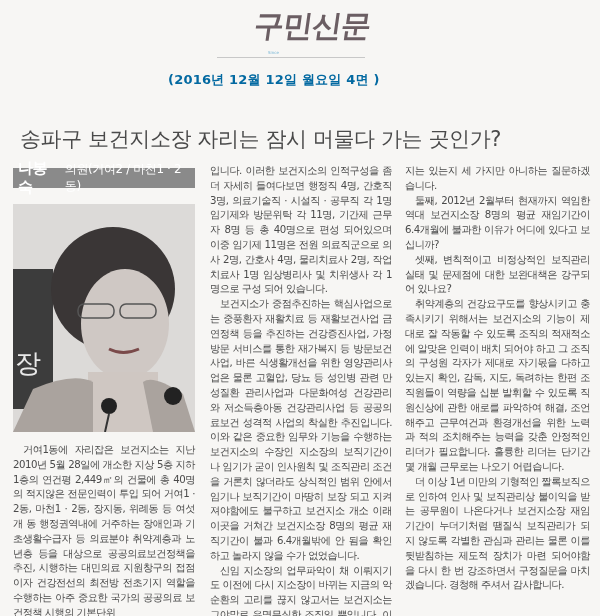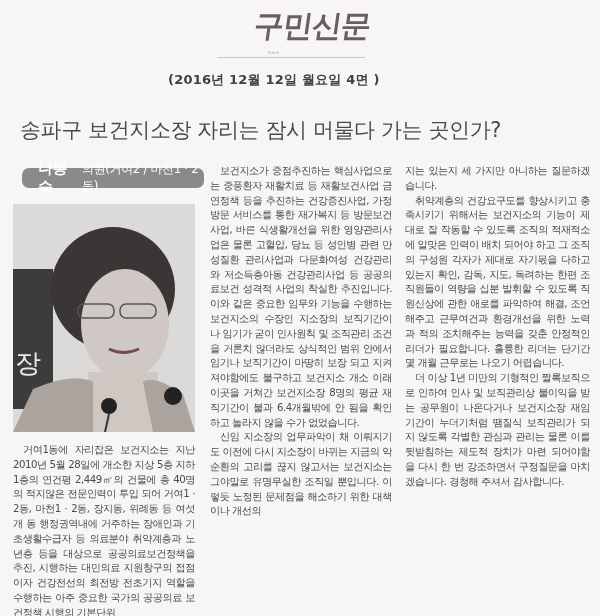--- a/index.html
+++ b/index.html
@@ -23,32 +23,32 @@
   }
   .logo-rule {
     position: absolute; left: 217px; top: 57px; width: 148px; height: 1px;
     background: #c8c8c8;
   }
   .logo-sub {
     position: absolute; left: 268px; top: 50px; font-size: 4px; color: #7ab7d6;
   }
   .dateline {
     position: absolute; left: 168px; top: 71px;
-    font-size: 13px; font-weight: bold; color: #404040;
+    font-size: 13px; font-weight: bold; color: #0369a1;
     letter-spacing: 0.2px;
   }
   .headline {
-    position: absolute; left: 20px; top: 116px; width: 570px;
+    position: absolute; left: 20px; top: 125px; width: 570px;
     font-size: 21px; font-weight: normal; color: #4a4a4a;
     letter-spacing: -0.4px;
   }
   .byline {
-    position: absolute; left: 22px; top: 168px; width: 182px; height: 20px;
+    position: absolute; left: 13px; top: 168px; width: 182px; height: 20px;
     background: #8a8a8a; color: #fff;
-    display: flex; align-items: center; padding-left: 16px; box-sizing: border-box; border-radius: 7px;
+    display: flex; align-items: center; padding-left: 5px; box-sizing: border-box;
   }
   .byline .name { font-size: 15px; font-weight: bold; margin-right: 4px; letter-spacing: -0.5px; }
   .byline .role { font-size: 12px; letter-spacing: -0.4px; }
   .photo {
     position: absolute; left: 13px; top: 204px; width: 182px; height: 228px;
     background: #d9d7d5; overflow: hidden;
   }
   .col {
     position: absolute; top: 0; font-size: 10.2px; line-height: 14.8px;
     color: #4a4a4a; letter-spacing: -0.5px; text-align: justify;
@@ -93,21 +93,24 @@
     <line x1="96" y1="210" x2="92" y2="228" stroke="#333" stroke-width="2"></line>
     <circle cx="160" cy="192" r="9" fill="#222"></circle>
   </svg>
 </div>
 
 <div class="col col1">
   <p class="ind">거여1동에 자리잡은 보건지소는 지난 2010년 5월 28일에 개소한 지상 5층 지하 1층의 연건평 2,449㎡의 건물에 총 40명의 적지않은 전문인력이 투입 되어 거여1 · 2동, 마천1 · 2동, 장지동, 위례동 등 여섯 개 동 행정권역내에 거주하는 장애인과 기초생활수급자 등 의료분야 취약계층과 노년층 등을 대상으로 공공의료보건정책을 추진, 시행하는 대민의료 지원창구의 접점이자 건강전선의 최전방 전초기지 역할을 수행하는 아주 중요한 국가의 공공의료 보건정책 시행의 기본단위</p>
 </div>
 
 <div class="col col2">
+  <p>입니다. 이러한 보건지소의 인적구성을 좀더 자세히 들여다보면 행정직 4명, 간호직 3명, 의료기술직 · 시설직 · 공무직 각 1명 임기제와 방문위탁 각 11명, 기간제 근무자 8명 등 총 40명으로 편성 되어있으며 이중 임기제 11명은 전원 의료직군으로 의사 2명, 간호사 4명, 물리치료사 2명, 작업치료사 1명 임상병리사 및 치위생사 각 1명으로 구성 되어 있습니다.</p>
   <p class="ind">보건지소가 중점추진하는 핵심사업으로는 중풍환자 재활치료 등 재활보건사업 금연정책 등을 추진하는 건강증진사업, 가정방문 서비스를 통한 재가복지 등 방문보건사업, 바른 식생활개선을 위한 영양관리사업은 물론 고혈압, 당뇨 등 성인병 관련 만성질환 관리사업과 다문화여성 건강관리와 저소득층아동 건강관리사업 등 공공의료보건 성격적 사업의 착실한 추진입니다. 이와 같은 중요한 임무와 기능을 수행하는 보건지소의 수장인 지소장의 보직기간이나 임기가 굳이 인사원칙 및 조직관리 조건을 거론치 않더라도 상식적인 범위 안에서 임기나 보직기간이 마땅히 보장 되고 지켜져야함에도 불구하고 보건지소 개소 이래 이곳을 거쳐간 보건지소장 8명의 평균 재직기간이 불과 6.4개월밖에 안 됨을 확인하고 놀라지 않을 수가 없었습니다.</p>
   <p class="ind">신임 지소장의 업무파악이 채 이뤄지기도 이전에 다시 지소장이 바뀌는 지금의 악순환의 고리를 끊지 않고서는 보건지소는 그야말로 유명무실한 조직일 뿐입니다. 이렇듯 노정된 문제점을 해소하기 위한 대책이나 개선의</p>
 </div>
 
 <div class="col col3">
   <p>지는 있는지 세 가지만 아니하는 질문하겠습니다.</p>
+  <p class="ind">둘째, 2012년 2월부터 현재까지 역임한 역대 보건지소장 8명의 평균 재임기간이 6.4개월에 불과한 이유가 어디에 있다고 보십니까?</p>
+  <p class="ind">셋째, 변칙적이고 비정상적인 보직관리 실태 및 문제점에 대한 보완대책은 강구되어 있나요?</p>
   <p class="ind">취약계층의 건강요구도를 향상시키고 충족시키기 위해서는 보건지소의 기능이 제대로 잘 작동할 수 있도록 조직의 적재적소에 알맞은 인력이 배치 되어야 하고 그 조직의 구성원 각자가 제대로 자기몫을 다하고 있는지 확인, 감독, 지도, 독려하는 한편 조직원들이 역량을 십분 발휘할 수 있도록 직원신상에 관한 애로를 파악하여 해결, 조언해주고 근무여건과 환경개선을 위한 노력과 적의 조치해주는 능력을 갖춘 안정적인 리더가 필요합니다. 훌륭한 리더는 단기간 몇 개월 근무로는 나오기 어렵습니다.</p>
   <p class="ind">더 이상 1년 미만의 기형적인 짤록보직으로 인하여 인사 및 보직관리상 불이익을 받는 공무원이 나온다거나 보건지소장 재임기간이 누더기처럼 땜질식 보직관리가 되지 않도록 각별한 관심과 관리는 물론 이를 뒷받침하는 제도적 장치가 마련 되어야함을 다시 한 번 강조하면서 구정질문을 마치겠습니다. 경청해 주셔서 감사합니다.</p>
 </div>
 
 </body></html>

